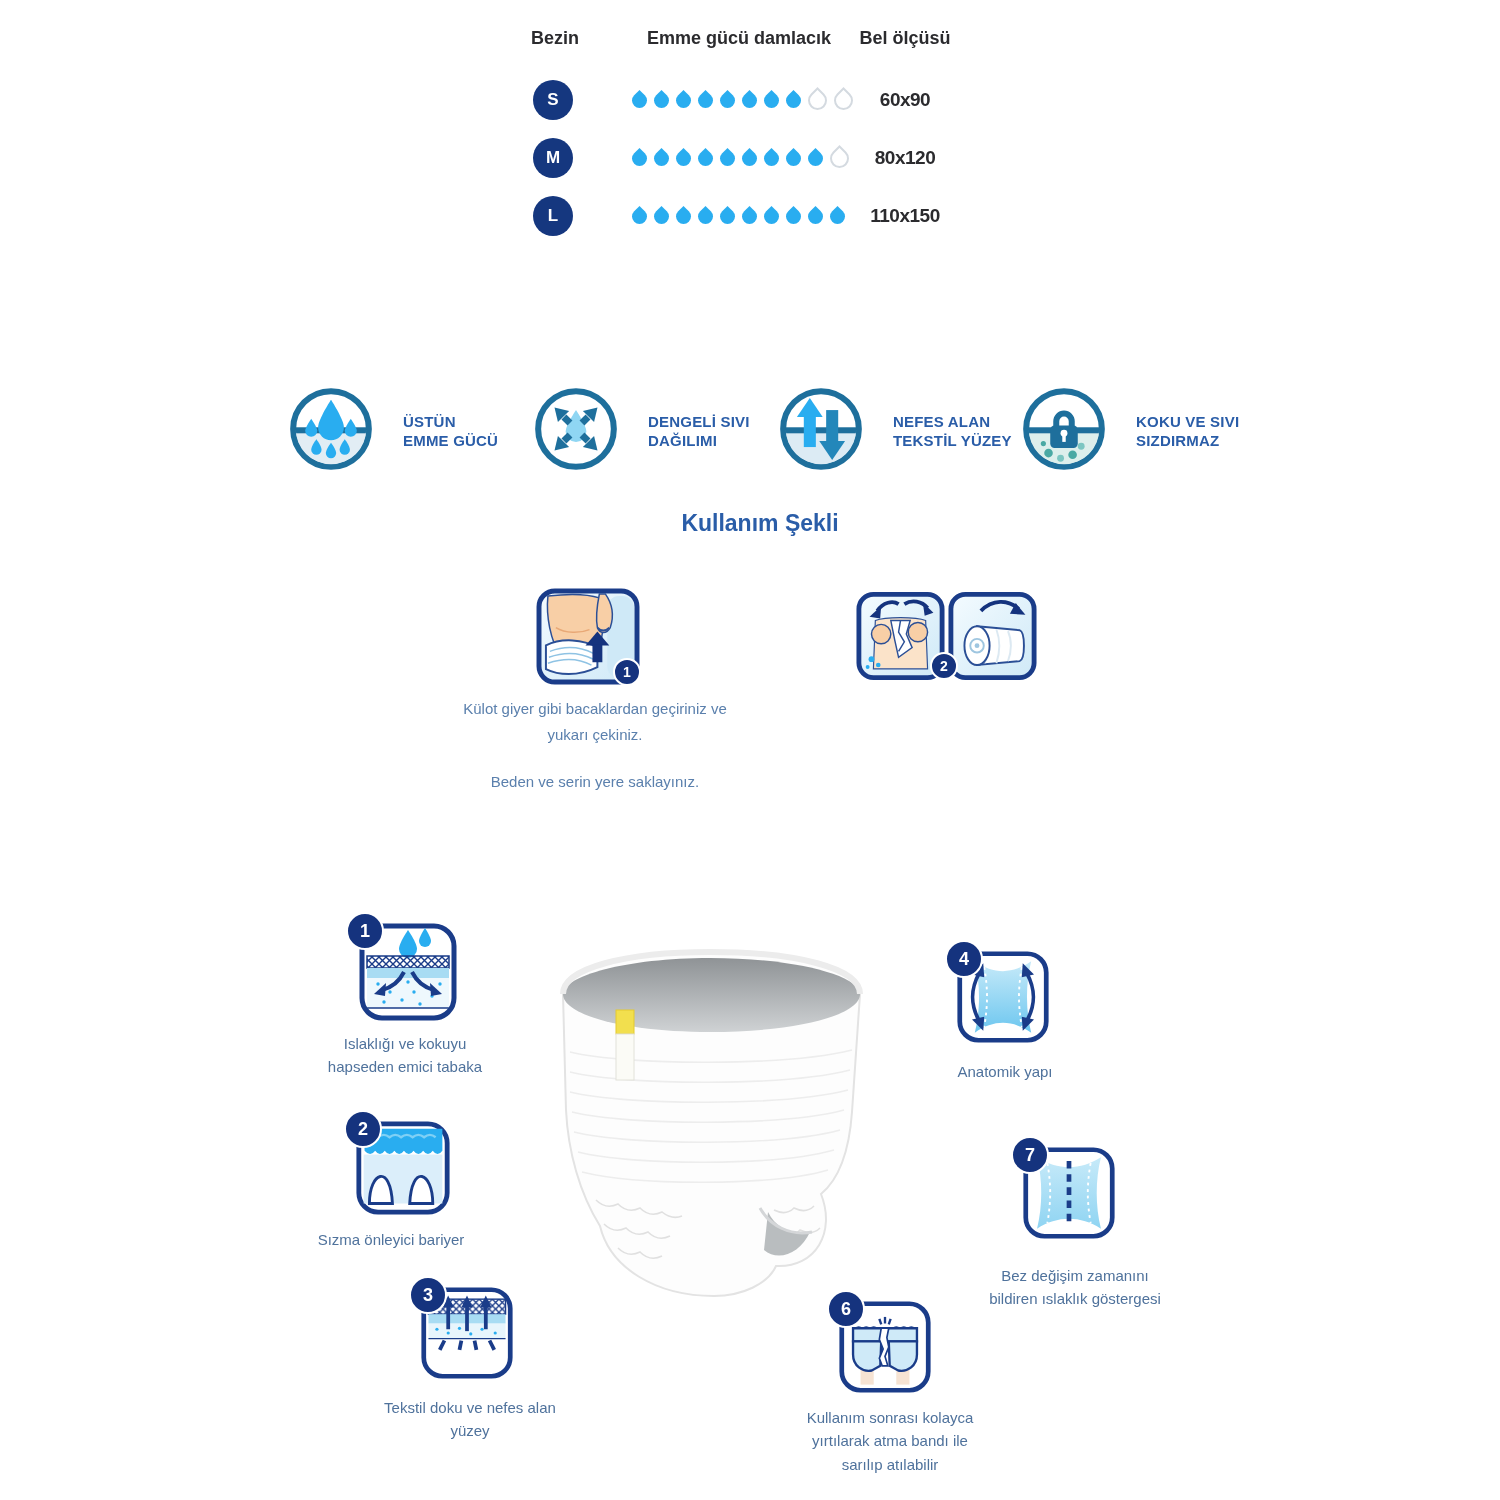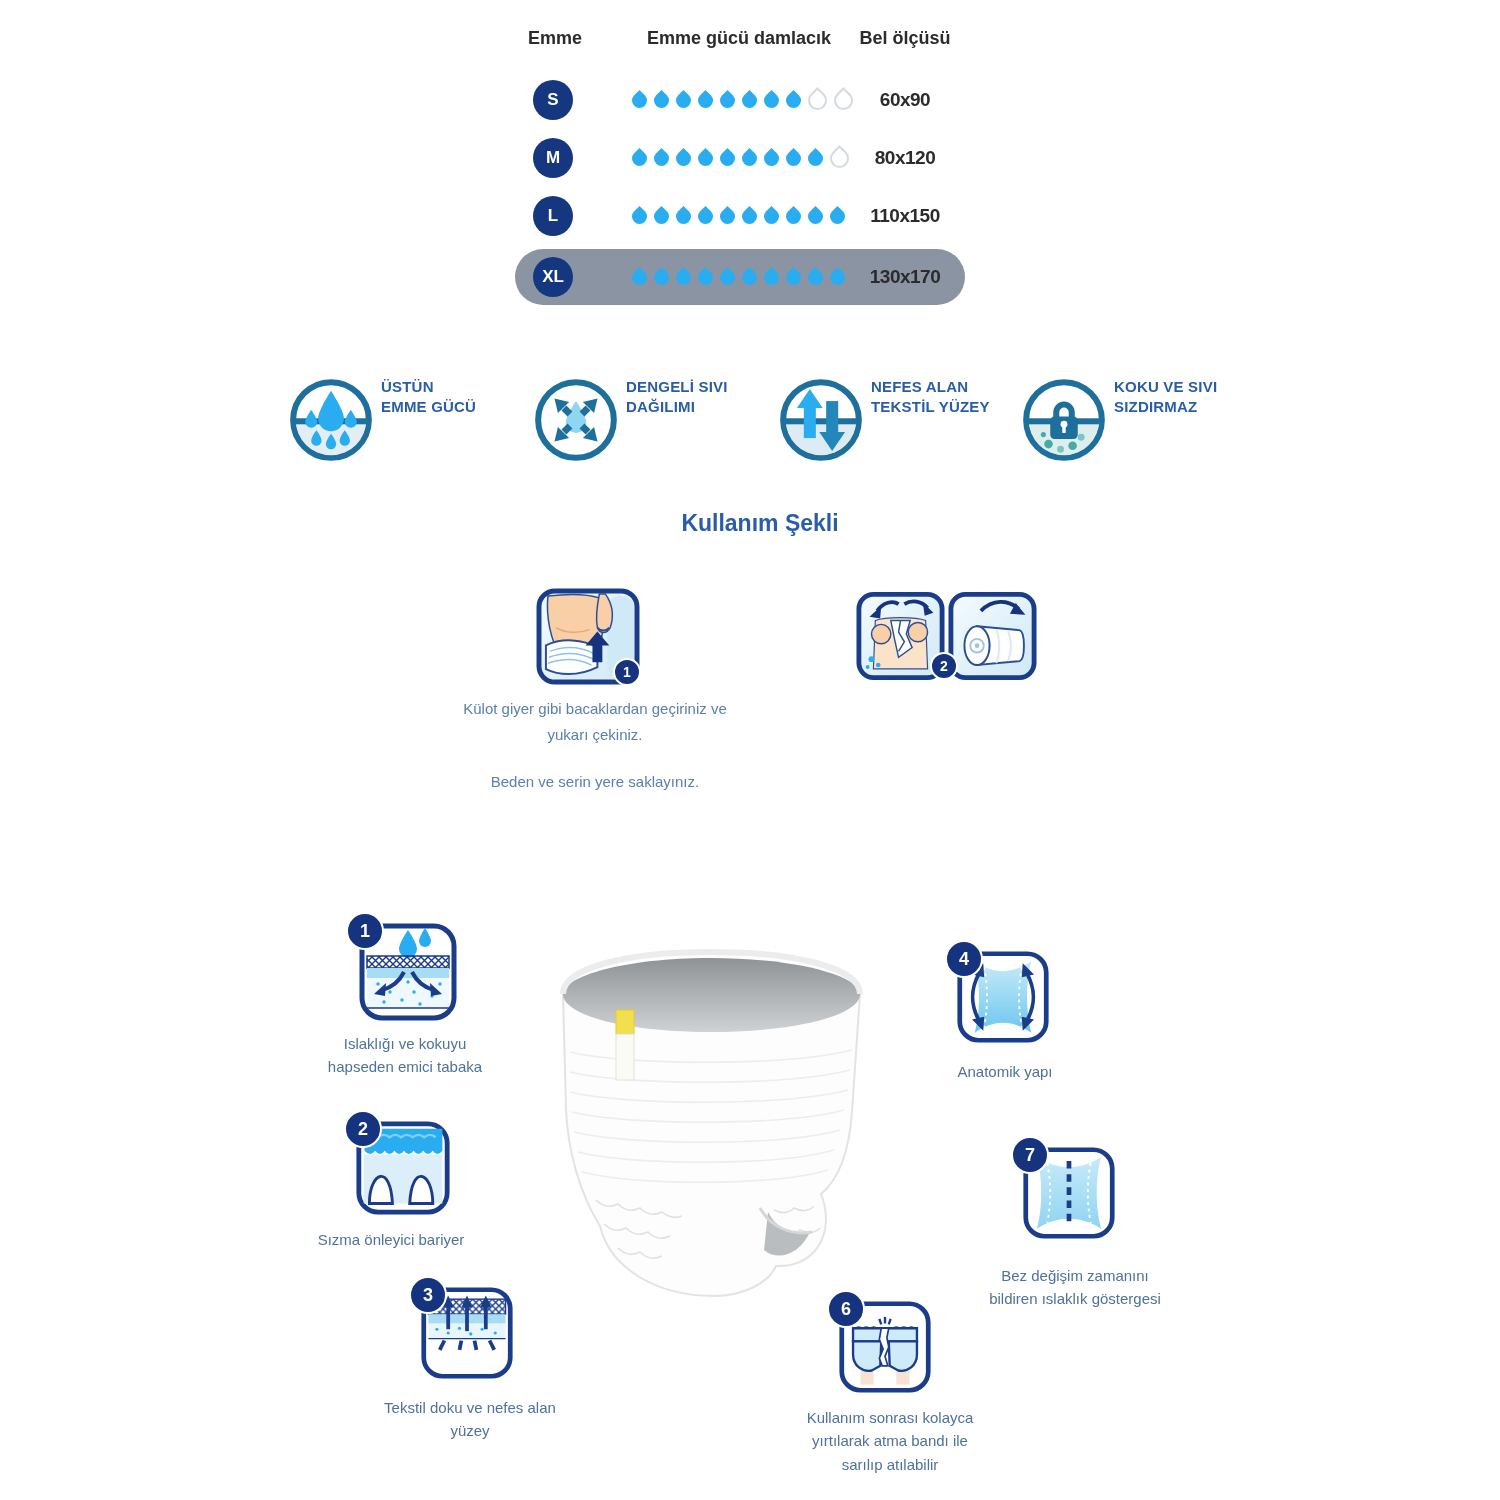--- a/index.html
+++ b/index.html
@@ -21,21 +21,21 @@
                display:flex;align-items:center;justify-content:center;}
   .drops{position:absolute;left:117px;top:0;height:56px;display:flex;align-items:center;gap:7px;}
   .drop{width:15px;height:15px;border-radius:0 50% 50% 50%;transform:rotate(45deg);flex:0 0 auto;}
   .drop.filled{background:#29adf0;}
   .drop.empty{background:#fff;border:2px solid #d4dae0;}
   .st-value{position:absolute;left:330px;top:0;width:120px;height:56px;line-height:56px;
             text-align:center;font-family:Liberation Sans, sans-serif;font-weight:bold;
             font-size:19px;color:#2b2b2e;letter-spacing:-0.5px;}
 
   
-  .feature{position:absolute;top:377px;display:flex;gap:7px;}
+  .feature{position:absolute;top:386px;display:flex;align-items:center;gap:29px;}
   .f1{left:288px;} .f2{left:533px;} .f3{left:778px;} .f4{left:1021px;}
   .feature-label{font-weight:bold;font-size:15px;color:#2a5da8;line-height:1.3;letter-spacing:.2px;}
 
   
   .usage-title{position:absolute;left:0;top:510px;width:1520px;text-align:center;
                font-size:23px;font-weight:bold;color:#2a5da8;}
   .step-img{position:absolute;}
   .s1img{left:536px;top:588px;}
   .s2imgL{left:856px;top:590px;}
   .s2imgR{left:948px;top:590px;}
@@ -64,21 +64,21 @@
 
   .product{position:absolute;left:538px;top:932px;}
 </style>
 </head>
 <body>
 
 <div class="canvas">
 
   <div class="size-table">
     <div class="st-header">
-      <span class="h-size">Emme</span>
+      <span class="h-size">Bezin</span>
       <span class="h-abs">Emme gücü damlacık</span>
       <span class="h-waist">Bel ölçüsü</span>
     </div>
 
     <div class="st-row" style="top:44px">
       <span class="size-circle">S</span>
       <span class="drops">
           <span class="drop filled"></span>
           <span class="drop filled"></span>
           <span class="drop filled"></span>
@@ -116,36 +116,20 @@
           <span class="drop filled"></span>
           <span class="drop filled"></span>
           <span class="drop filled"></span>
           <span class="drop filled"></span>
           <span class="drop filled"></span>
           <span class="drop filled"></span>
           <span class="drop filled"></span>
           <span class="drop filled"></span>
         </span>
       <span class="st-value">110x150</span>
-    </div>
-    <div class="st-row highlighted" style="top:221px">
-      <span class="size-circle">XL</span>
-      <span class="drops">
-          <span class="drop filled"></span>
-          <span class="drop filled"></span>
-          <span class="drop filled"></span>
-          <span class="drop filled"></span>
-          <span class="drop filled"></span>
-          <span class="drop filled"></span>
-          <span class="drop filled"></span>
-          <span class="drop filled"></span>
-          <span class="drop filled"></span>
-          <span class="drop filled"></span>
-        </span>
-      <span class="st-value">130x170</span>
     </div>
   </div>
 
   <div class="feature f1">
     <span>
       <svg width="86" height="86" viewBox="0 0 100 100">
         <defs>
             <clipPath id="cl1">
               <circle cx="50" cy="50" r="41"></circle>
             </clipPath>

